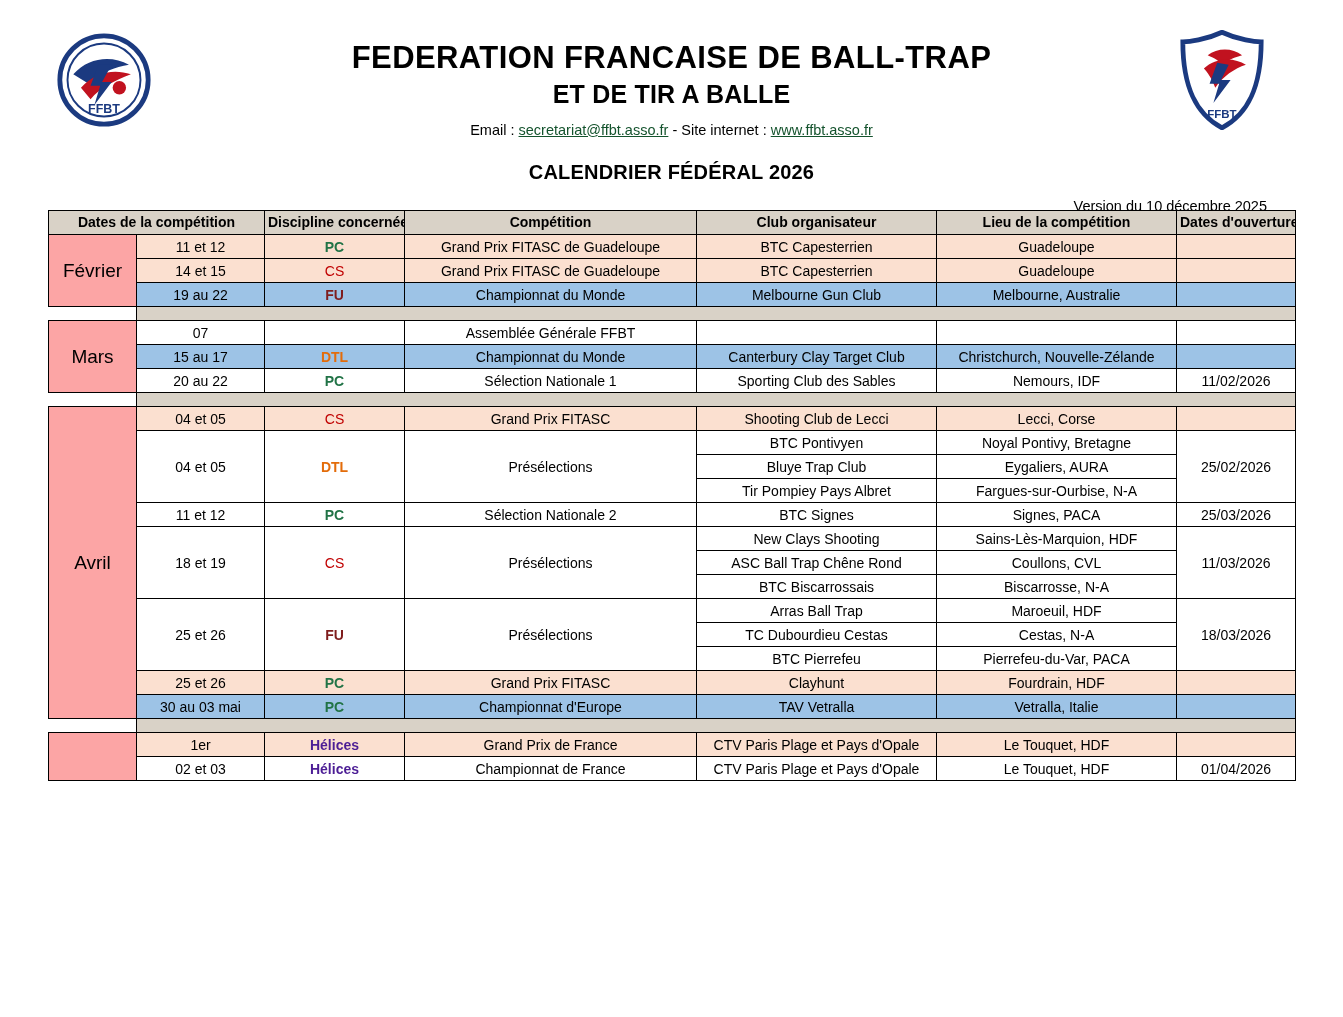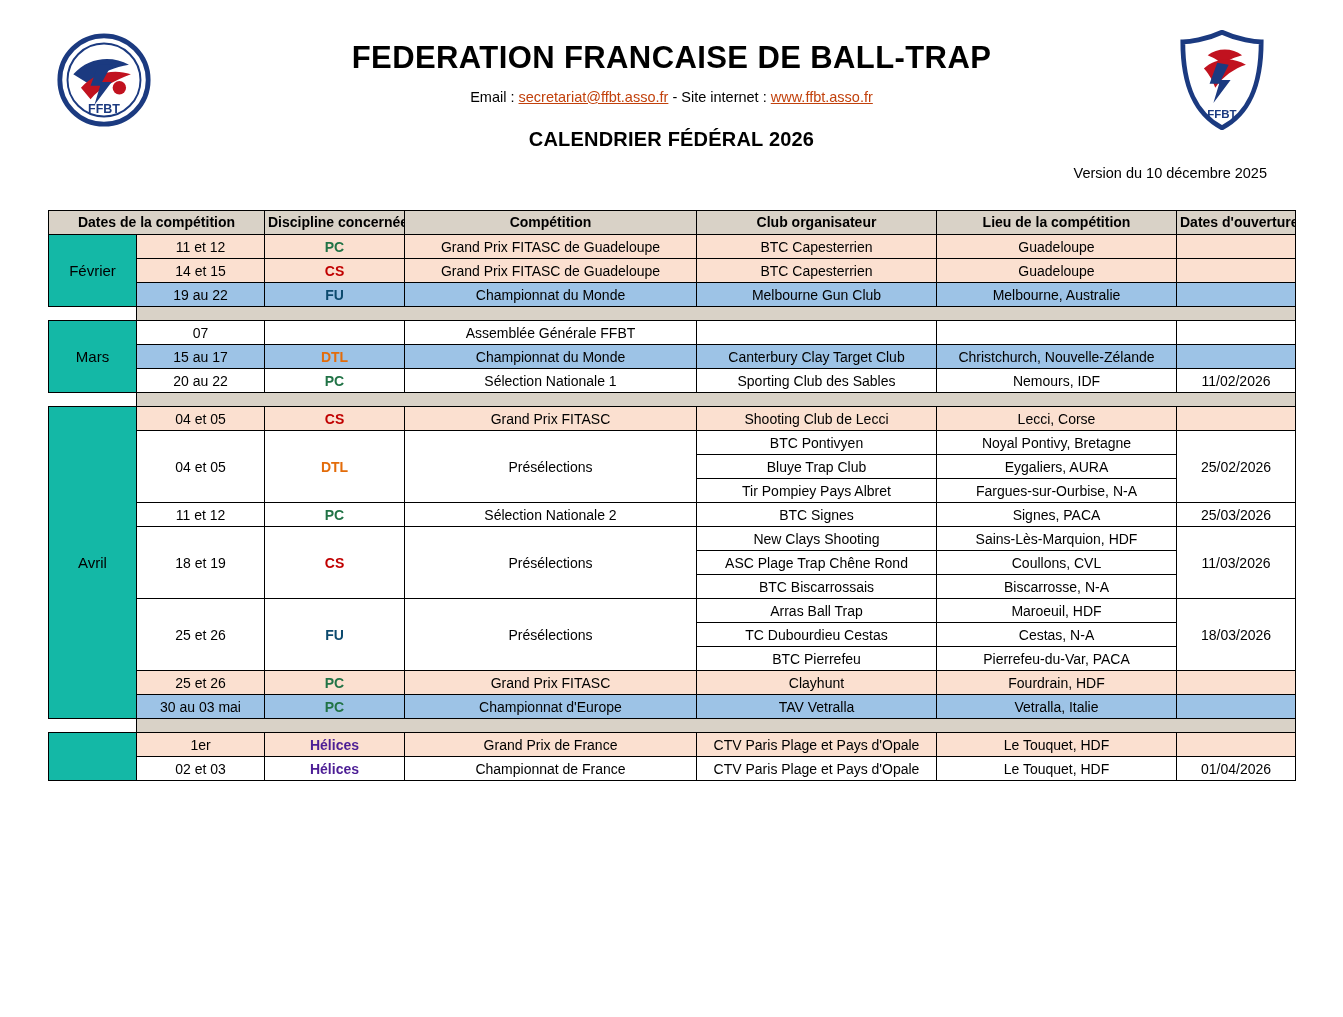--- a/index.html
+++ b/index.html
@@ -54,21 +54,21 @@
     letter-spacing: 0.2px;
     line-height: 1.2;
     margin-top: 3px;
   }
   .addr {
     font-size: 14.5px;
     margin-top: 10px;
     line-height: 1.55;
   }
   .addr a {
-    color: #c2410c;
+    color: #14532d;
     text-decoration: underline;
   }
   .cal-title {
     text-align: center;
     font-size: 20px;
     font-weight: bold;
     margin-top: 20px;
     letter-spacing: 0.2px;
   }
   .version {
@@ -107,44 +107,44 @@
   }
   .col-month   { width: 88px; }
   .col-dates   { width: 128px; }
   .col-disc    { width: 140px; }
   .col-comp    { width: 292px; }
   .col-club    { width: 240px; }
   .col-lieu    { width: 240px; }
   .col-insc    { width: 119px; }
 
   td.month {
-    font-size: 15px;
-    background: #14b8a6;
+    font-size: 19px;
+    background: #fca5a5;
   }
   tr.spacer td {
     background: #d9d2c7;
     height: 14px;
     border-left: 1px solid #000;
     border-right: 1px solid #000;
     padding: 0;
   }
   tr.spacer td.gap {
     background: #ffffff;
     border: none;
   }
 
   
   .tint-peach  { background: #fbe0d0; }
   .tint-blue   { background: #9dc3e6; }
   .tint-white  { background: #ffffff; }
 
   
   .d-pc   { color: #217346; font-weight: bold; }
-  .d-cs   { color: #c00000; font-weight: bold; }
-  .d-fu   { color: #0c4a6e; font-weight: bold; }
+  .d-cs   { color: #c00000; font-weight: normal; }
+  .d-fu   { color: #7f1d1d; font-weight: bold; }
   .d-dtl  { color: #e36c0a; font-weight: bold; }
   .d-hel  { color: #4c1d95; font-weight: bold; }
 </style>
 </head>
 <body>
 
 <div class="header">
 
   <div class="logo-left">
     <svg viewBox="0 0 100 100" width="96" height="96" aria-hidden="true">
@@ -163,20 +163,21 @@
       <path d="M45 2 C62 10, 80 12, 86 12 C86 60, 72 88, 45 102 C18 88, 4 60, 4 12 C10 12, 28 10, 45 2 Z" fill="#ffffff" stroke="#1b3a80" stroke-width="5"></path>
       <path d="M30 26 C40 18, 56 18, 66 26 C60 28, 52 30, 46 36 C40 30, 34 28, 30 26 Z" fill="#c1121f"></path>
       <path d="M26 40 C38 28, 58 28, 70 36 C58 40, 46 48, 38 60 C34 50, 30 44, 26 40 Z" fill="#c1121f"></path>
       <path d="M40 34 L52 36 L44 52 L54 52 L36 76 L42 56 L32 56 Z" fill="#1b3a80"></path>
       <text x="45" y="92" font-size="12" font-family="Liberation Sans, sans-serif" font-weight="bold" fill="#1b3a80" text-anchor="middle">FFBT</text>
     </svg>
   </div>
 
   <div class="title-block">
     <div class="title-1">FEDERATION FRANCAISE DE BALL-TRAP</div>
+    <div class="title-2">ET DE TIR A BALLE</div>
     <div class="addr">
       <div>
         <span>Email : </span><a href="#">secretariat@ffbt.asso.fr</a><span> - Site internet : </span><a href="#">www.ffbt.asso.fr</a>
       </div>
     </div>
   </div>
 
   <div class="cal-title">CALENDRIER FÉDÉRAL 2026</div>
   <div class="version">Version du 10 décembre 2025</div>
 </div>
@@ -296,21 +297,21 @@
         </tr>
         <tr>
           <td class="tint-white" rowspan="3">18 et 19</td>
           <td class="tint-white d-cs" rowspan="3">CS</td>
           <td class="tint-white" rowspan="3">Présélections</td>
           <td class="tint-white">New Clays Shooting</td>
           <td class="tint-white">Sains-Lès-Marquion, HDF</td>
           <td class="tint-white" rowspan="3">11/03/2026</td>
         </tr>
         <tr>
-          <td class="tint-white">ASC Plage Trap Chêne Rond</td>
+          <td class="tint-white">ASC Ball Trap Chêne Rond</td>
           <td class="tint-white">Coullons, CVL</td>
         </tr>
         <tr>
           <td class="tint-white">BTC Biscarrossais</td>
           <td class="tint-white">Biscarrosse, N-A</td>
         </tr>
         <tr>
           <td class="tint-white" rowspan="3">25 et 26</td>
           <td class="tint-white d-fu" rowspan="3">FU</td>
           <td class="tint-white" rowspan="3">Présélections</td>

